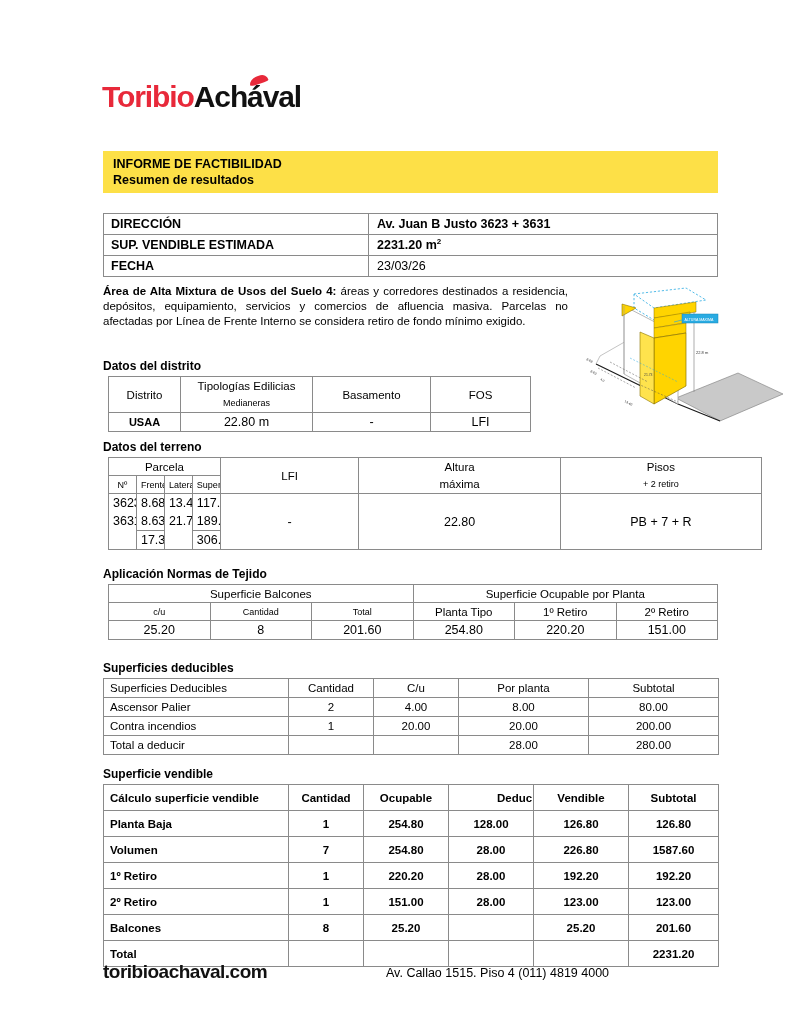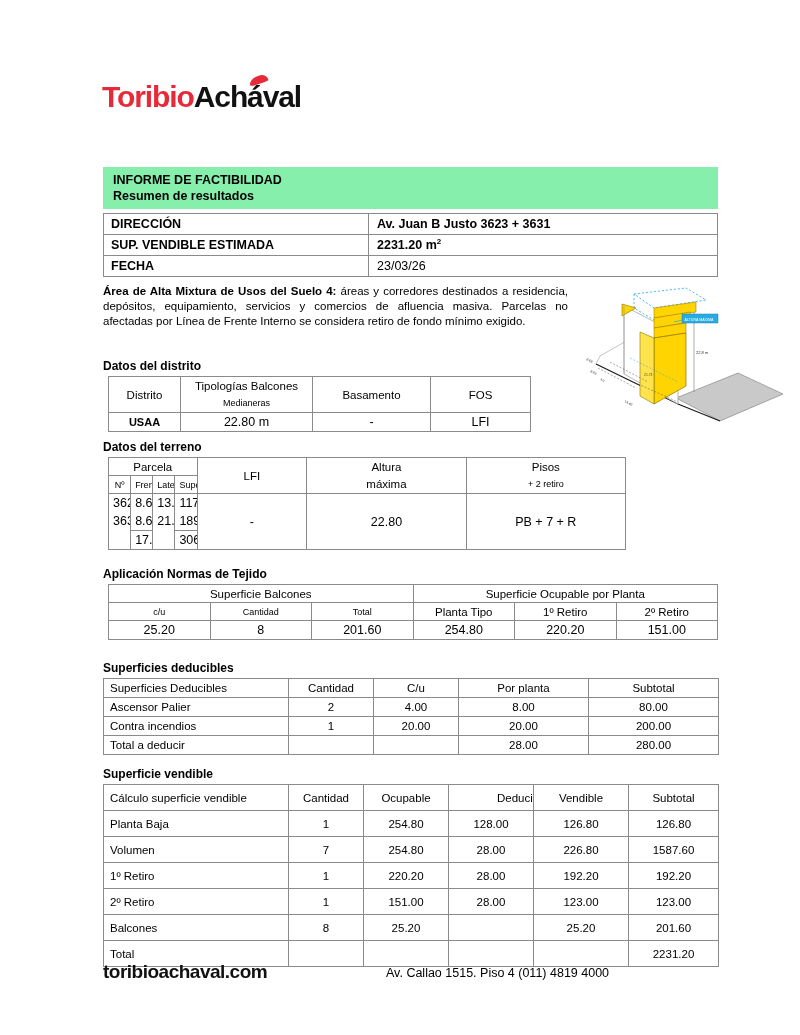--- a/index.html
+++ b/index.html
@@ -37,24 +37,24 @@
     height: 8px;
     background: #e8293a;
     border-radius: 60% 40% 50% 50% / 100% 100% 20% 20%;
     transform: rotate(-18deg);
   }
 
   
   #banner {
     position: absolute;
     left: 103px;
-    top: 167px;
+    top: 151px;
     width: 615px;
     height: 42px;
-    background: #86efac;
+    background: #fde047;
     box-sizing: border-box;
     padding: 5px 0 0 10px;
   }
   #banner div {
     font-size: 12.5px;
     font-weight: bold;
     line-height: 16px;
   }
 
   
@@ -118,21 +118,21 @@
   #t-distrito { left: 108px; top: 376px; width: 422px; }
   #t-distrito td { height: 18px; }
   #t-distrito .c1 { width: 72px; }
   #t-distrito .c2 { width: 132px; }
   #t-distrito .c3 { width: 118px; }
   #t-distrito .c4 { width: 100px; }
   #t-distrito .usaa { font-size: 11px; font-weight: bold; }
   #t-distrito .big { font-size: 12.5px; }
 
   
-  #t-terreno { left: 108px; top: 457px; width: 518px; }
+  #t-terreno { left: 108px; top: 457px; width: 654px; }
   #t-terreno td { height: 18px; }
   #t-terreno .c-no  { width: 50px; }
   #t-terreno .c-fr  { width: 105px; }
   #t-terreno .c-lat { width: 105px; }
   #t-terreno .c-sup { width: 145px; }
   #t-terreno .c-lfi { width: 62px; }
   #t-terreno .c-alt { width: 90px; }
   #t-terreno .c-pis { width: 90px; }
   #t-terreno .big { font-size: 12.5px; }
 
@@ -152,21 +152,21 @@
   #t-deduc { left: 103px; top: 678px; width: 615px; font-size: 11.5px; }
   #t-deduc td { height: 19px; }
   #t-deduc .c1 { width: 185px; }
   #t-deduc .c2 { width: 85px; }
   #t-deduc .c3 { width: 85px; }
   #t-deduc .c4 { width: 130px; }
   #t-deduc .c5 { width: 130px; }
 
   
   #t-vend { left: 103px; top: 784px; width: 615px; font-size: 11.5px; }
-  #t-vend td { height: 26px; }
+  #t-vend td { height: 26px; font-weight: bold; }
   #t-vend .c1 { width: 185px; }
   #t-vend .c2 { width: 75px; }
   #t-vend .c3 { width: 85px; }
   #t-vend .c4 { width: 85px; padding-left: 48px; }
   #t-vend .c5 { width: 95px; }
   #t-vend .c6 { width: 90px; }
 
   
   #f-site {
     position: absolute;
@@ -268,21 +268,21 @@
     <text x="46" y="126" font-family="Liberation Sans, sans-serif" font-size="3.4" fill="#444" transform="rotate(27 46 126)">13.40</text>
     <text x="66" y="100" font-family="Liberation Sans, sans-serif" font-size="3.4" fill="#444">21.73</text>
   </svg>
 </div>
 
 <div class="sect" id="h-distrito">Datos del distrito</div>
 <table class="doc" id="t-distrito">
   <tbody>
       <tr>
     <td class="c1" rowspan="2">Distrito</td>
-    <td class="c2 nb-b">Tipologías Balcones</td>
+    <td class="c2 nb-b">Tipologías Edilicias</td>
     <td class="c3" rowspan="2">Basamento</td>
     <td class="c4" rowspan="2">FOS</td>
   </tr>
   <tr>
     <td class="c2 sm nb-t">Medianeras</td>
   </tr>
   <tr>
     <td class="usaa">USAA</td>
     <td class="big">22.80 m</td>
     <td class="big">-</td>

